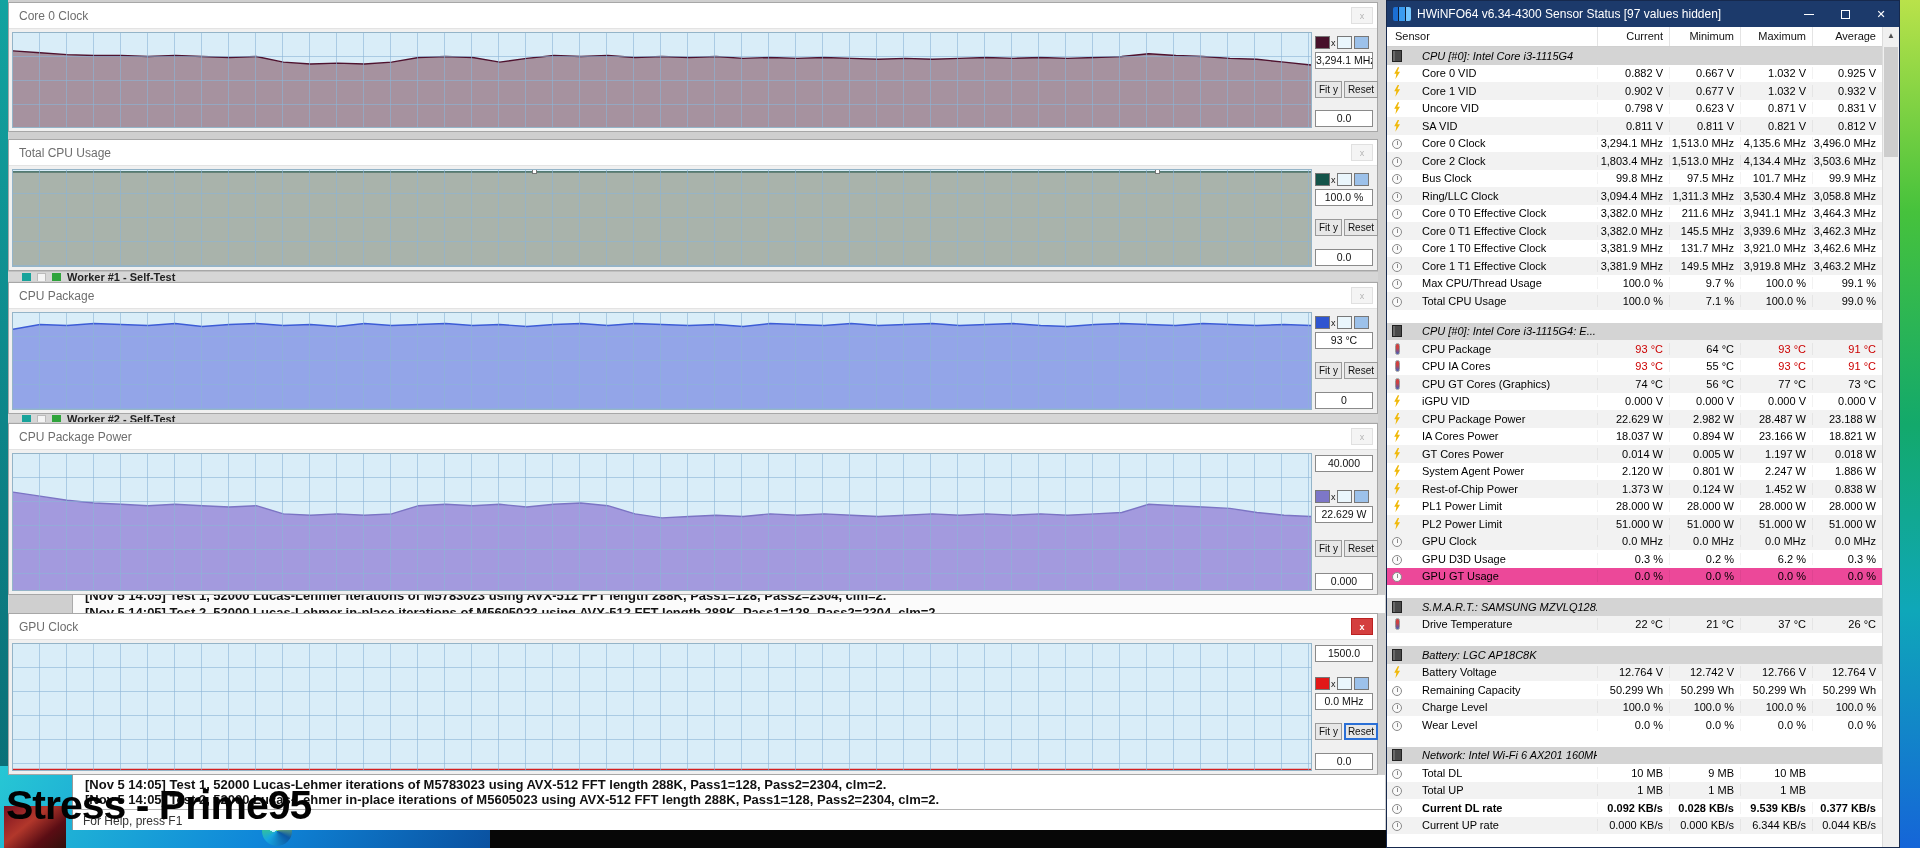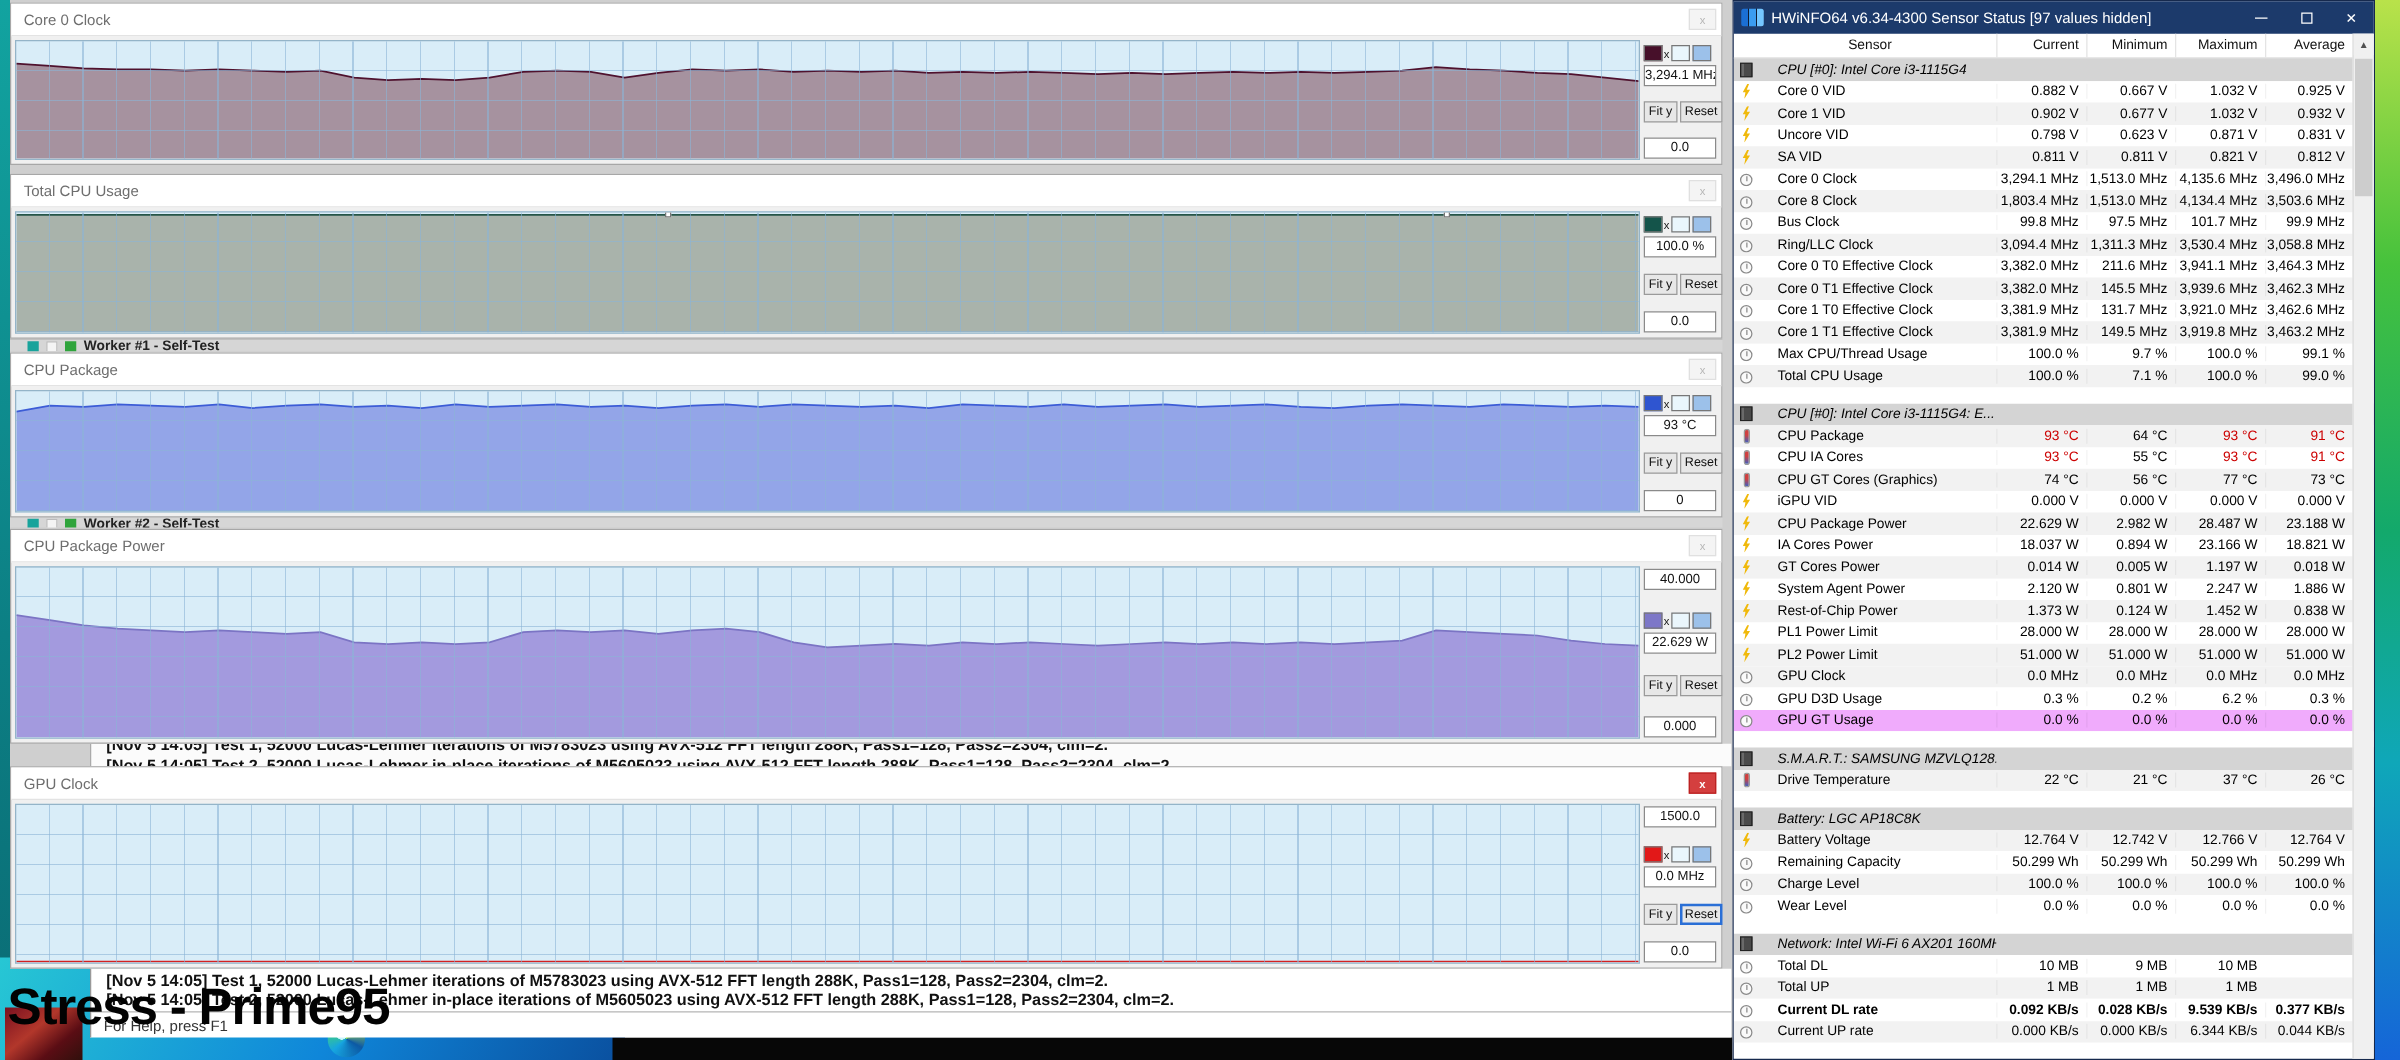--- a/index.html
+++ b/index.html
@@ -68,21 +68,21 @@
   .sensor-win{position:absolute;left:1386px;top:0;width:514px;height:848px;background:#fff;
     border:1px solid #16294d;z-index:30;display:flex;flex-direction:column;}
   .s-titlebar{height:26px;background:#1c3a6b;display:flex;align-items:center;padding-left:6px;flex:0 0 auto;}
   .s-appicon{width:18px;height:14px;border-radius:2px;margin-right:6px;
     background:linear-gradient(90deg,#1b6fd4 0 28%,#0e1c33 28% 36%,#3b9cf0 36% 64%,#0e1c33 64% 72%,#74c6ff 72% 100%);}
   .s-title{flex:1;font-size:12px;color:#fff;white-space:nowrap;overflow:hidden;}
   .s-btn{width:36px;height:26px;color:#fff;font-size:11px;display:flex;align-items:center;justify-content:center;}
   .s-min-glyph{width:10px;height:1px;background:#fff;display:block;}
   .s-max-glyph{width:9px;height:9px;border:1px solid #fff;display:block;}
   .s-header{height:20px;display:flex;border-bottom:1px solid #d0d0d0;flex:0 0 auto;font-size:11px;color:#111;}
-  .s-header .h-label{width:210px;padding:3px 0 0 8px;text-align:center;}
+  .s-header .h-label{width:210px;padding:3px 0 0 8px;}
   .s-header .h-val{padding:3px 6px 0 0;text-align:right;border-left:1px solid #e4e4e4;}
   .s-rows{position:relative;flex:1;overflow:hidden;}
   .s-row{display:flex;height:17.5px;align-items:center;font-size:11px;color:#000;}
   .s-row .cell-label{width:210px;display:flex;align-items:flex-end;gap:19px;padding-left:4px;
     white-space:nowrap;overflow:hidden;}
   .s-row .cell-val{padding-right:6px;text-align:right;border-left:1px solid rgba(0,0,0,0.05);
     white-space:nowrap;overflow:hidden;}
   .s-row.section .cell-label{font-style:italic;}
   .s-spacer{height:13px;background:#fff;}
   .val-red{color:#cc0000;}
@@ -381,21 +381,21 @@
           <div class="cell-val" style="width: 72px;">3,294.1 MHz</div>
           <div class="cell-val" style="width: 71px;">1,513.0 MHz</div>
           <div class="cell-val" style="width: 72px;">4,135.6 MHz</div>
           <div class="cell-val" style="width: 70px;">3,496.0 MHz</div>
         </div>
         <div class="s-row" style="background: rgb(242, 242, 242);">
           <div class="cell-label">
             <span class="icon-cell">
               <span class="icon-clock"></span>
             </span>
-            <span>Core 8 Clock</span>
+            <span>Core 2 Clock</span>
           </div>
           <div class="cell-val" style="width: 72px;">1,803.4 MHz</div>
           <div class="cell-val" style="width: 71px;">1,513.0 MHz</div>
           <div class="cell-val" style="width: 72px;">4,134.4 MHz</div>
           <div class="cell-val" style="width: 70px;">3,503.6 MHz</div>
         </div>
         <div class="s-row" style="background: rgb(255, 255, 255);">
           <div class="cell-label">
             <span class="icon-cell">
               <span class="icon-clock"></span>
@@ -653,21 +653,21 @@
             <span class="icon-cell">
               <span class="icon-clock"></span>
             </span>
             <span>GPU D3D Usage</span>
           </div>
           <div class="cell-val" style="width: 72px;">0.3 %</div>
           <div class="cell-val" style="width: 71px;">0.2 %</div>
           <div class="cell-val" style="width: 72px;">6.2 %</div>
           <div class="cell-val" style="width: 70px;">0.3 %</div>
         </div>
-        <div class="s-row" style="background: #f0abfc;">
+        <div class="s-row" style="background: #ec4899;">
           <div class="cell-label">
             <span class="icon-cell">
               <span class="icon-clock"></span>
             </span>
             <span>GPU GT Usage</span>
           </div>
           <div class="cell-val" style="width: 72px;">0.0 %</div>
           <div class="cell-val" style="width: 71px;">0.0 %</div>
           <div class="cell-val" style="width: 72px;">0.0 %</div>
           <div class="cell-val" style="width: 70px;">0.0 %</div>

